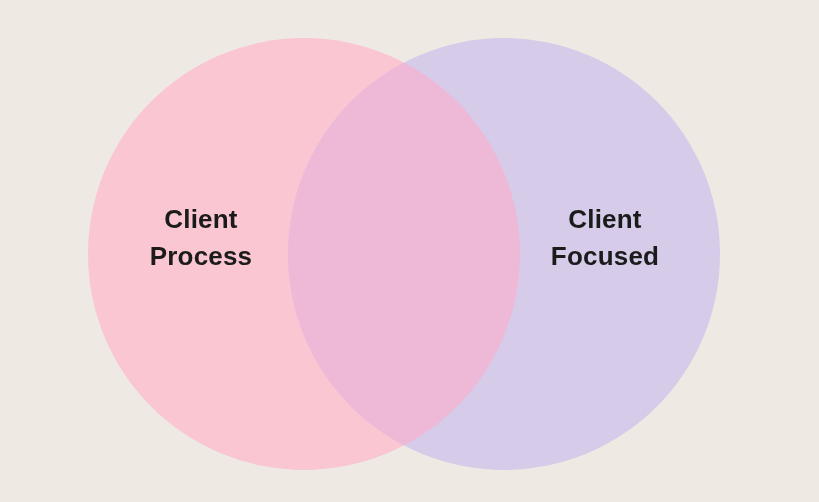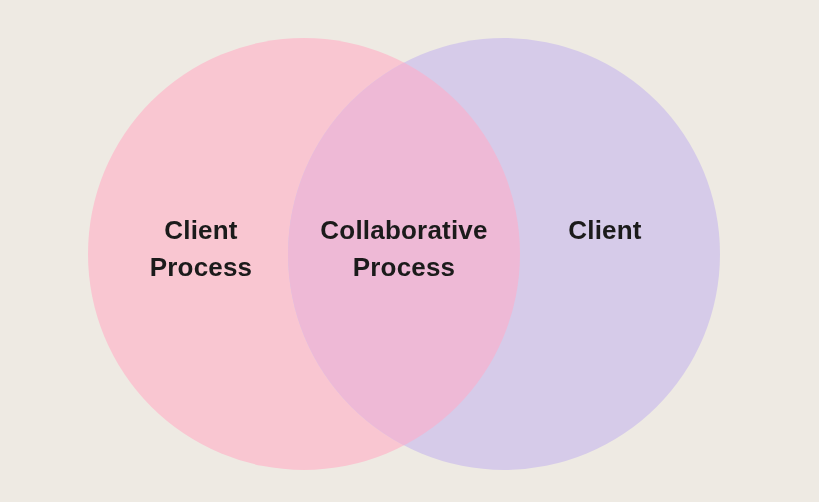--- a/index.html
+++ b/index.html
@@ -14,21 +14,21 @@
     font-family: "Liberation Sans", sans-serif;
   }
   .stage svg {
     position: absolute;
     top: 0;
     left: 0;
     display: block;
   }
   .venn-label {
     position: absolute;
-    top: 212px;
+    top: 201px;
     width: 240px;
     text-align: center;
     font-size: 26px;
     font-weight: 700;
     line-height: 37px;
     letter-spacing: 0.2px;
   }
   .venn-label .line {
     white-space: nowrap;
   }
@@ -52,22 +52,19 @@
     <g clip-path="url(#leftClip)">
       <circle cx="504" cy="254" r="216" fill="#EEB9D6"></circle>
     </g>
   </svg>
 
   <div class="venn-label label-left" style="color: rgb(27, 27, 27);">
     <div class="line">Client</div>
     <div class="line">Process</div>
   </div>
 
-  <div class="venn-label label-center" style="color: rgb(27, 27, 27);">
-    <div class="line">Collaborative</div>
-    <div class="line">Process</div>
-  </div>
 
   <div class="venn-label label-right" style="color: rgb(27, 27, 27);">
     <div class="line">Client</div>
+    <div class="line">Focused</div>
   </div>
 
 </div>
 
 </body></html>

